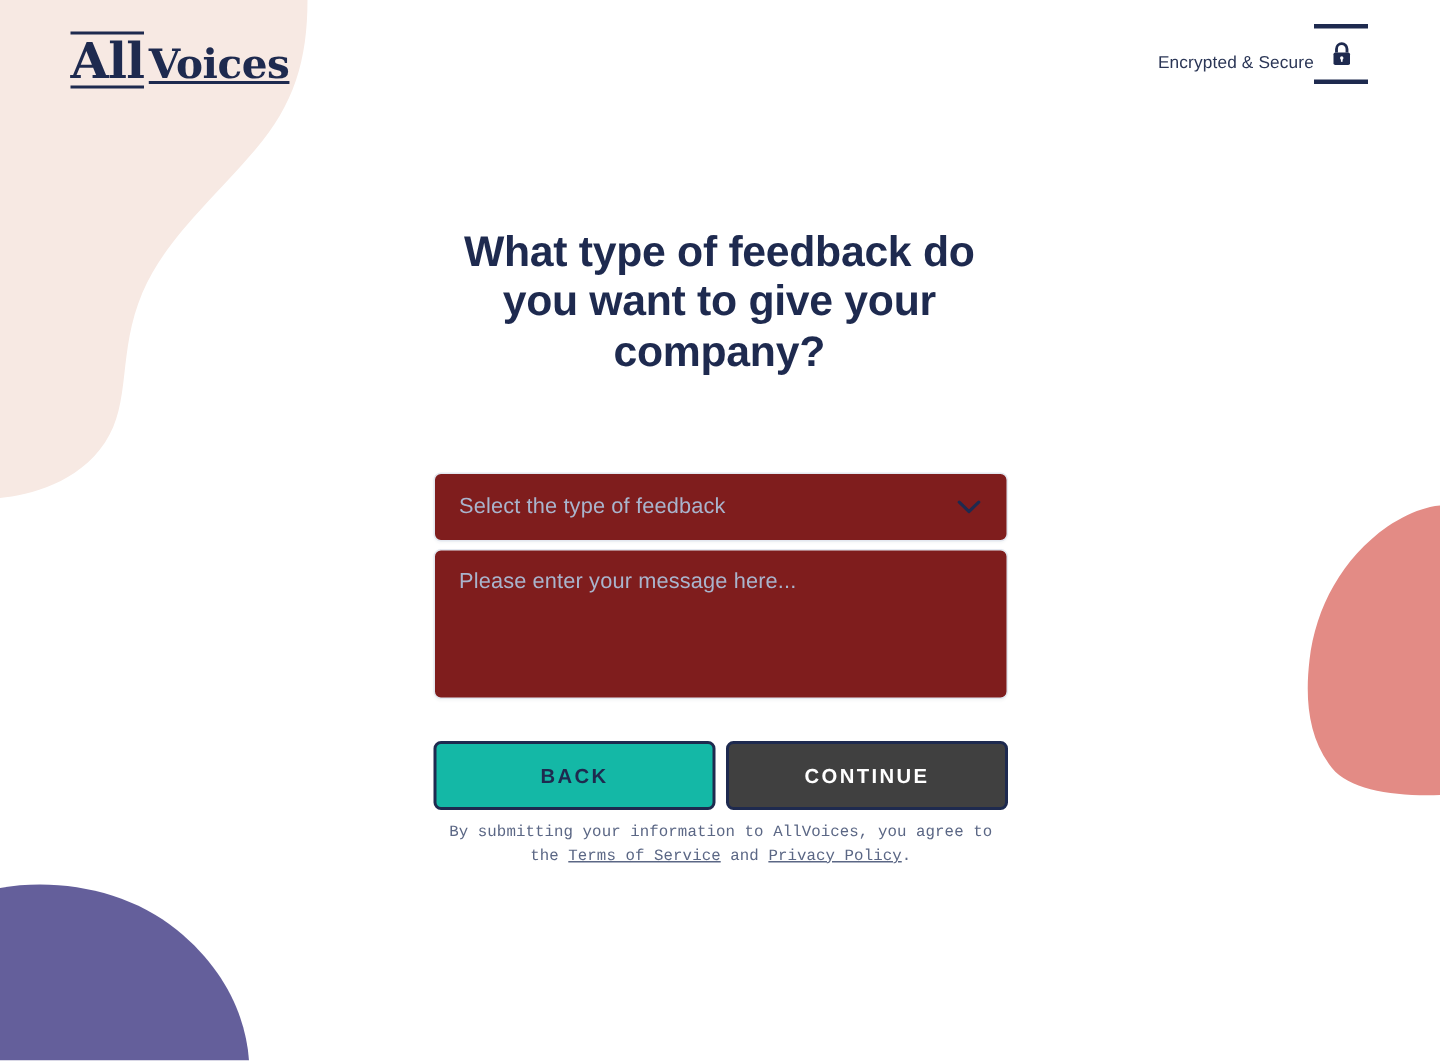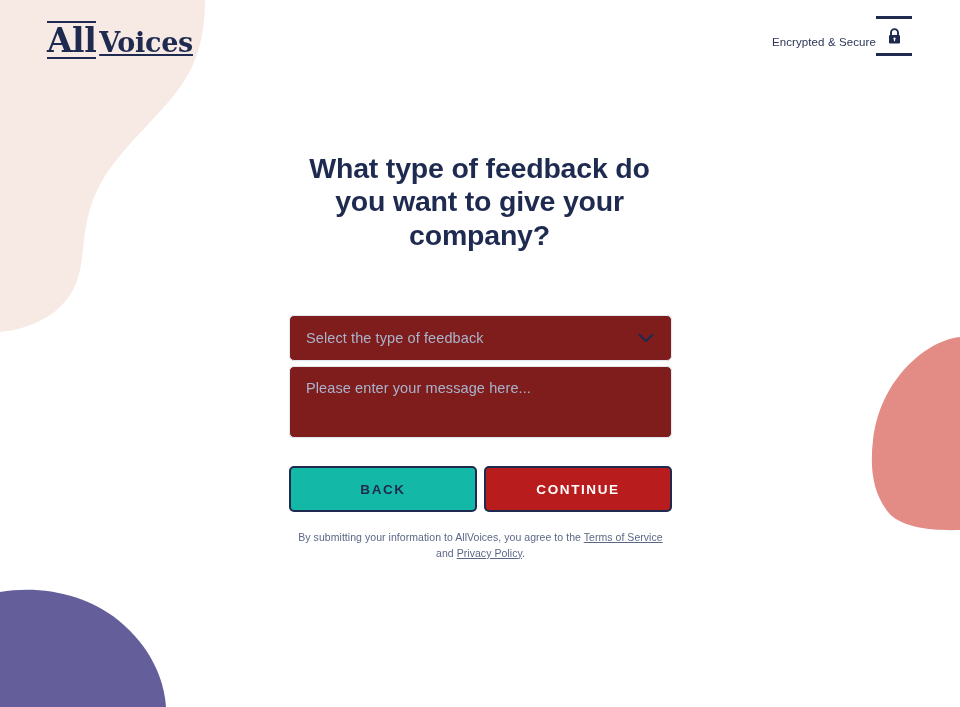--- a/index.html
+++ b/index.html
@@ -150,21 +150,21 @@
     letter-spacing: 0.1px;
   }
   .chevron {
     position: absolute;
     right: 17px;
     top: 50%;
     transform: translateY(-50%);
     line-height: 0;
   }
   .textarea-field {
-    height: 72px;
+    height: 100px;
     padding: 13px 16px;
   }
   .textarea-field .field-placeholder {
     display: block;
   }
 
   #select-type { margin-top: 63px; }
   #select-relationship { margin-top: 5px; }
   #message-box { margin-top: 5px; }
 
@@ -187,33 +187,34 @@
   }
   .btn-back {
     width: 188px;
     background: #14b8a6;
     border: 2px solid #1e2a4f;
     color: #1e2a4f;
   }
   .btn-continue {
     width: 188px;
     margin-left: 7px;
-    background: #b91c1c;
+    background: #404040;
     border: 2px solid #1e2a4f;
     color: #ffffff;
   }
 
   .legal {
-    margin-top: 18px;
+    margin-top: 8px;
     width: 383px;
     text-align: center;
     font-size: 10.5px;
     line-height: 1.5;
     color: #5b6785;
     letter-spacing: 0.05px;
+    font-family: Liberation Mono, monospace;
   }
   .legal a {
     color: #5b6785;
     text-decoration: underline;
   }
 </style>
 </head>
 <body>
 
 <svg class="blob-layer" viewBox="0 0 960 707" width="960" height="707" xmlns="http://www.w3.org/2000/svg">

